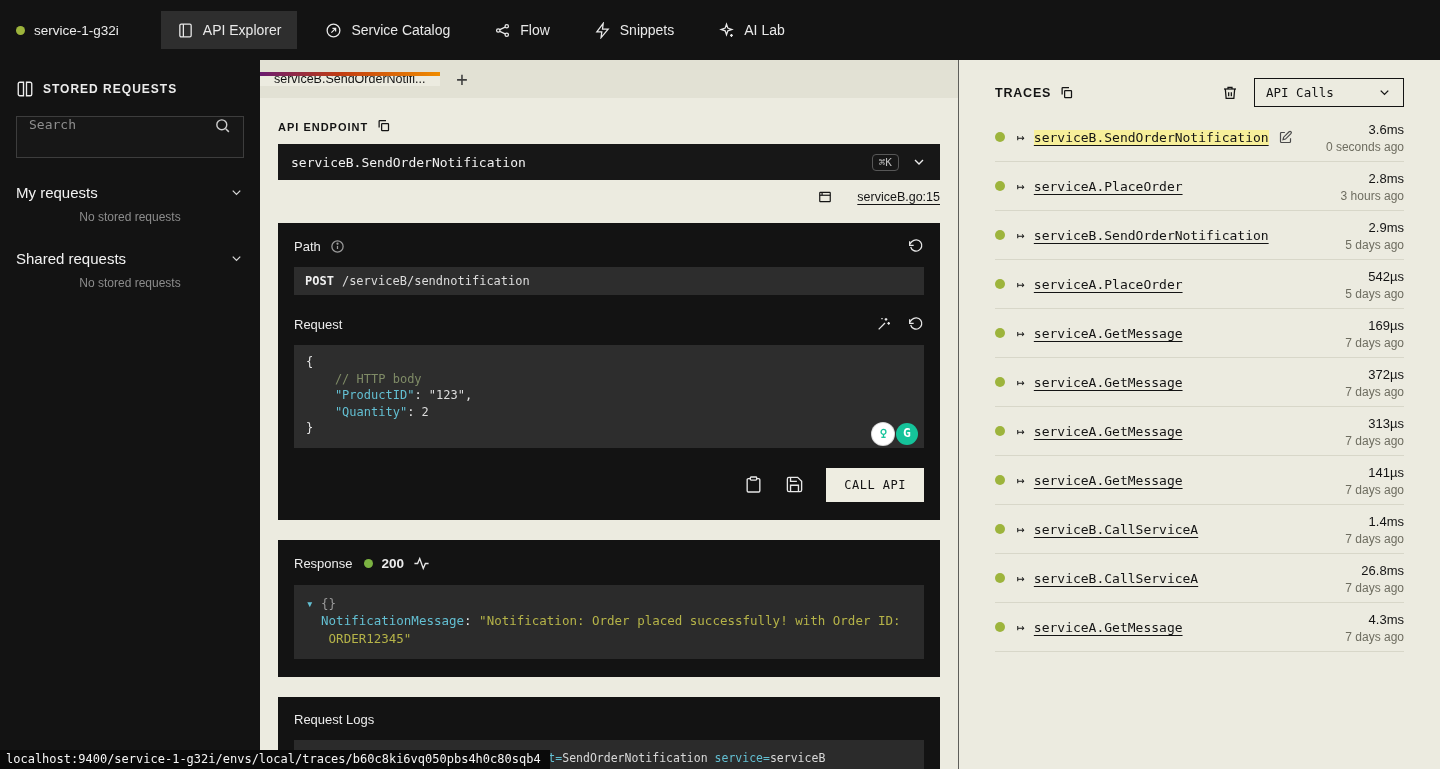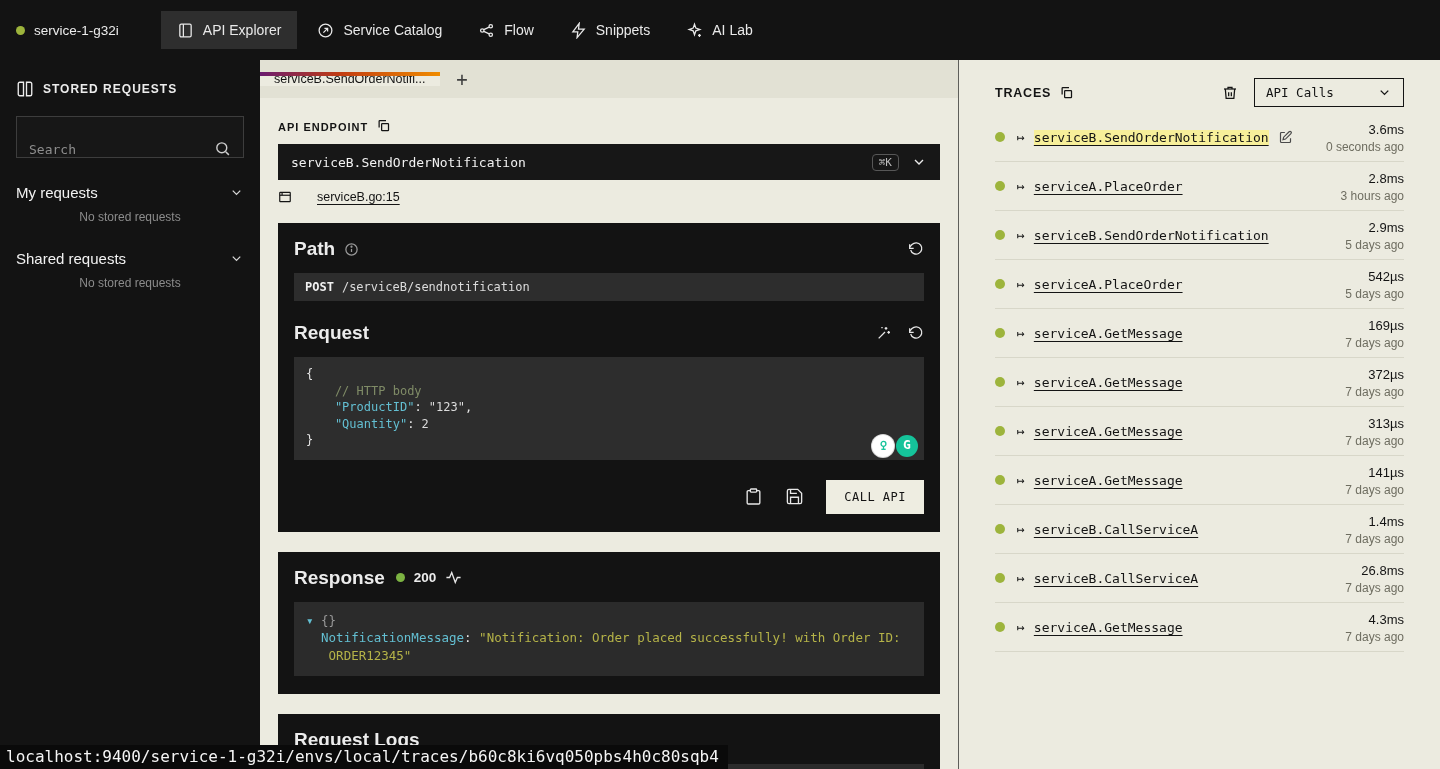--- a/index.html
+++ b/index.html
@@ -6,61 +6,61 @@
   html,body { width:1440px; height:769px; }
   body { overflow:hidden; position:relative; background:#ECEBE0; color:#151515; font-family:"Liberation Sans",sans-serif; }
   .mono { font-family:"DejaVu Sans Mono",monospace; }
   svg { display:block; }
   .icon { display:inline-flex; align-items:center; justify-content:center; flex:none; }
 
   
   .topnav { height:60px; background:#131313; display:flex; align-items:center; padding:0 20px 0 16px; color:#ECECEC; }
   .nav-app { display:flex; align-items:center; gap:9px; font-size:13.5px; margin-right:42px; }
   .app-dot { width:9px; height:9px; border-radius:50%; background:#9DB43C; flex:none; }
-  .nav-items { display:flex; align-items:center; gap:4px; }
+  .nav-items { display:flex; align-items:center; gap:12px; }
   .nav-item { display:flex; align-items:center; gap:9px; padding:0 16px; height:38px; font-size:14px; color:#E9E9E9; cursor:pointer; white-space:nowrap; }
   .nav-item.active { background:#2E2E2E; }
   .nav-right { margin-left:auto; display:flex; align-items:center; gap:24px; }
   .cloud-link { display:flex; align-items:center; gap:9px; font-size:14px; cursor:pointer; }
   .help-badge { width:23px; height:23px; border:1.7px solid #ECECEC; border-radius:50%; display:flex; align-items:center; justify-content:center; font-size:12.5px; font-weight:bold; cursor:pointer; }
 
   
   .layout { display:flex; height:709px; }
 
   
   .sidebar { width:260px; flex:none; background:#131313; color:#ECECEC; padding:20px 16px; }
   .sb-title-row { display:flex; align-items:center; gap:9px; margin-bottom:18px; }
   .sb-title { font-size:12px; font-weight:bold; letter-spacing:1px; }
-  .sb-search { border:1px solid #3D3D3D; background:#171717; display:flex; align-items:flex-end; height:42px; padding:0 12px; margin-bottom:26px; }
+  .sb-search { border:1px solid #3D3D3D; background:#171717; display:flex; align-items:flex-start; height:42px; padding:0 12px; margin-bottom:26px; }
   .sb-search input { flex:1; background:transparent; border:none; outline:none; color:#DDD; font-size:13px; min-width:0; }
   .sb-search input::placeholder { color:#8E8E8E; }
   .sb-section { margin-bottom:26px; }
   .sb-sec-head { display:flex; align-items:center; justify-content:space-between; font-size:15px; color:#F2F2F2; cursor:pointer; }
   .sb-empty { font-size:12px; color:#8C8C8C; margin-top:9px;text-align:center; }
 
   
   .main { flex:1; min-width:0; display:flex; flex-direction:column; overflow:hidden; background:#ECEBE0; }
   .tabstrip { height:38px; background:#E2E1D4; display:flex; align-items:center; flex:none; }
   .tab { width:180px; background:#ECEBE0; position:relative; display:flex; align-items:center; padding:0 14px; font-size:12.5px; color:#141414; cursor:pointer; }
   .tab::before { content:""; position:absolute; top:0; left:0; right:0; height:4px;
                  background:linear-gradient(90deg,#6A1B70 0%,#C33D12 45%,#F08C00 100%); }
   .tab-label { overflow:hidden; white-space:nowrap; }
   .tab-add { width:44px; display:flex; align-items:center; justify-content:center; font-size:19px; color:#3F3F3F; cursor:pointer; }
   .content { flex:1; overflow:hidden; padding:20px 18px 0; }
 
   .ep-label-row { display:flex; align-items:flex-end; gap:8px; margin-bottom:11px; color:#141414; }
   .ep-label { font-size:11px; font-weight:bold; letter-spacing:1px; }
   .ep-select { background:#171717; color:#F2F2F2; height:36px; display:flex; align-items:center; padding:0 13px; font-size:13px; cursor:pointer; }
   .kbd { border:1px solid #575757; border-radius:4px; padding:1px 6px; font-size:11px; color:#BDBDBD; margin-left:auto; margin-right:12px; }
-  .src-row { display:flex; align-items:center; gap:25px; margin:10px 0 19px; color:#141414; }
+  .src-row { display:flex; align-items:center; gap:25px; margin:10px 0 19px; color:#141414;justify-content:flex-end; }
   .src-link { font-size:12.5px; color:#141414; text-decoration:underline; text-underline-offset:3px; cursor:pointer; }
 
   .panel { background:#131313; color:#ECECEC; padding:15px 16px 18px; margin-bottom:20px; }
   .p-head { display:flex; align-items:center; gap:9px; margin-bottom:13px; }
-  .p-title { font-size:19px; font-weight:bold; }
+  .p-title { font-size:13px; font-weight:normal; }
   .p-right { margin-left:auto; display:flex; align-items:center; gap:16px; }
   .iconbtn { cursor:pointer; color:#E8E8E8; }
 
   .path-input { background:#2D2D2D; height:28px; display:flex; align-items:center; padding:0 11px; font-size:12px; color:#DCDCDC; margin-bottom:21px; }
   .method { font-weight:bold; margin-right:8px; color:#F0F0F0; }
 
   .editor { position:relative; background:#2D2D2D; padding:9px 12px 11px; font-size:12px; line-height:16.5px; }
   .cl { white-space:pre; }
   .k  { color:#63BFD2; }
   .cm { color:#7F8B66; }
@@ -100,21 +100,21 @@
   .tdot { width:10px; height:10px; border-radius:50%; background:#9DB43C; flex:none; margin-right:12px; }
   .tarrow { font-size:13px; color:#141414; margin-right:9px; flex:none; }
   .tlink { font-size:13px; color:#141414; text-decoration:underline; text-underline-offset:3px; cursor:pointer; white-space:nowrap; }
   .tlink.fresh { background:#F7EF9A; }
   .tedit { margin-left:9px; color:#4A4A4A; cursor:pointer; }
   .tmeta { margin-left:auto; text-align:right; }
   .tdur { font-size:13px; color:#141414; }
   .tago { font-size:12px; color:#6E6D60; margin-top:2px; }
 
   
-  .statusbar { position:absolute; left:0; bottom:0; background:#0A0A0A; color:#F5F5F5; font-size:16px; padding:2px 9px 3px 6px; z-index:20; }
+  .statusbar { position:absolute; left:0; bottom:0; background:#0A0A0A; color:#F5F5F5; font-size:12px; padding:2px 9px 3px 6px; z-index:20; }
 </style>
 </head>
 <body>
 
 <header class="topnav">
   <div class="nav-app">
     <span class="app-dot"></span>
     <span>service-1-g32i</span>
   </div>
   <nav class="nav-items">

